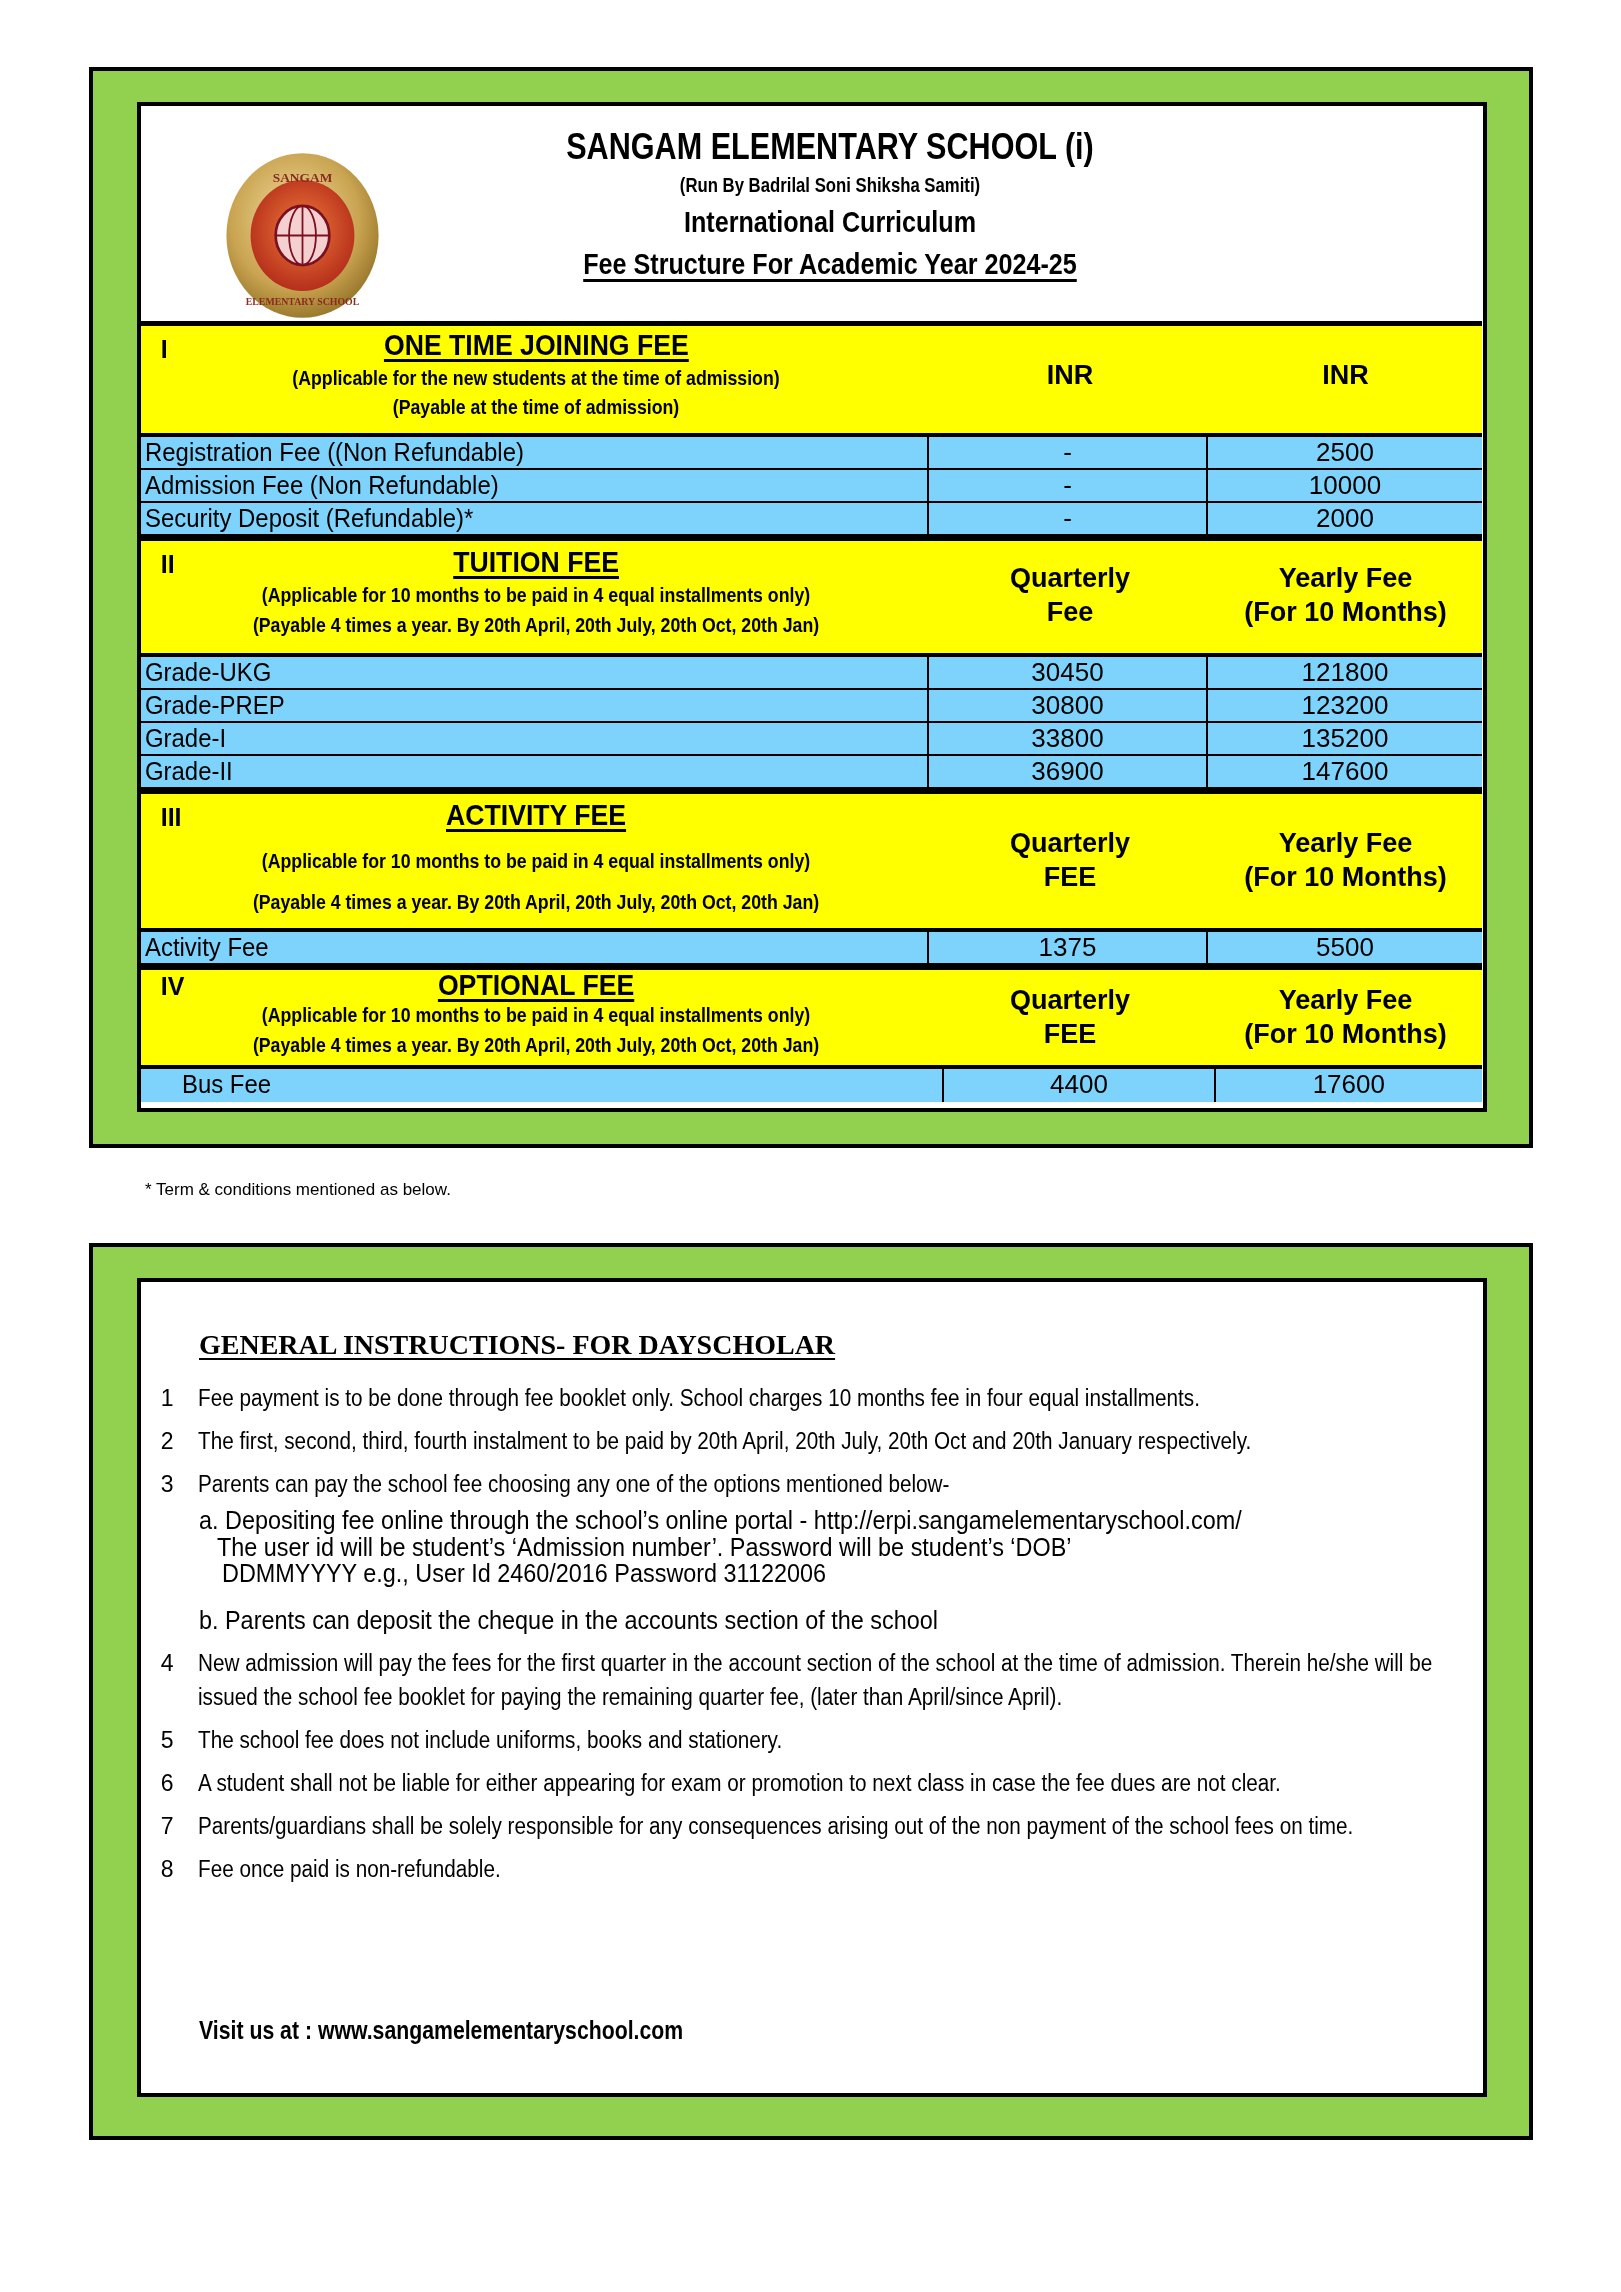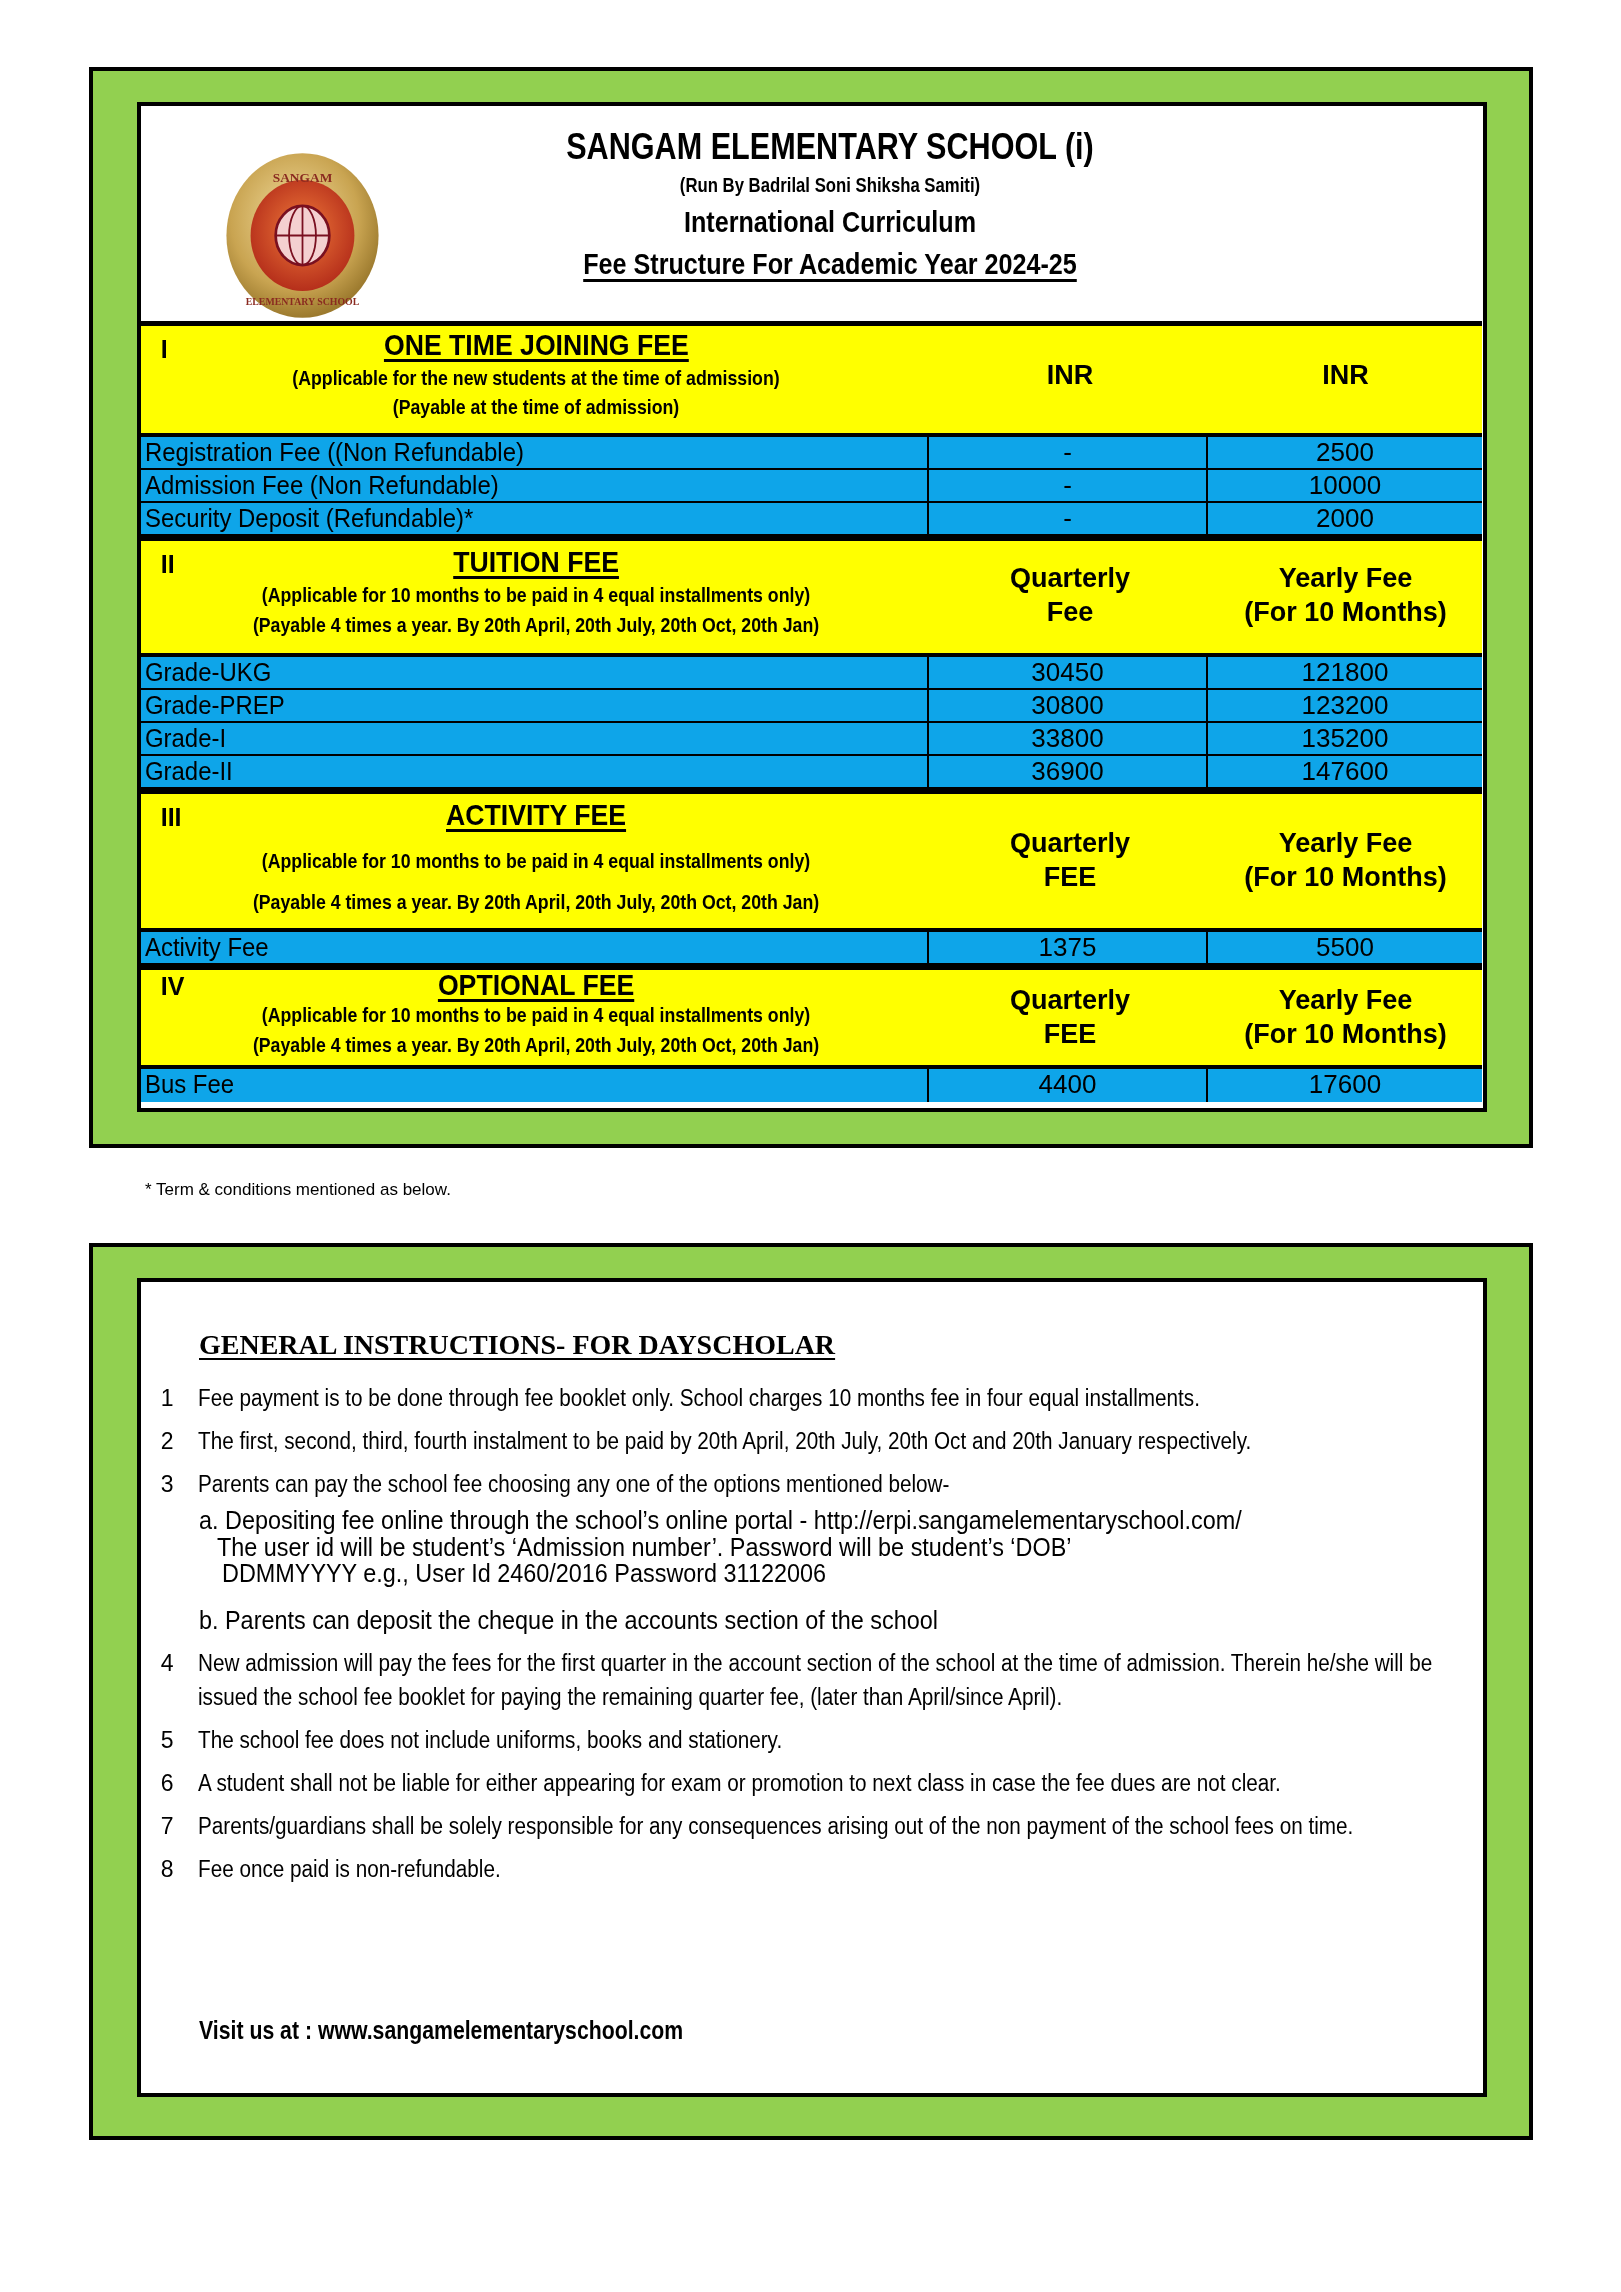--- a/index.html
+++ b/index.html
@@ -28,22 +28,22 @@
   .fee-table { position: absolute; left: 0; top: 215px; width: 1341px; }
   .sec-head { position: relative; background: #ffff00; border-top: 5.4px solid #000; border-bottom: 4.5px solid #000; box-sizing: border-box; }
   .sec-roman { position: absolute; left: 19.7px; top: 9px; font-weight: bold; font-size: 25px; }
   .sec-left { position: absolute; left: 0; width: 790px; text-align: center; }
   .sec-title { font-weight: bold; font-size: 29.6px; text-decoration: underline; text-decoration-thickness: 2.7px; text-underline-offset: 3.6px; display: inline-block; transform: scaleX(0.9); }
   .sec-note { font-weight: bold; font-size: 19.7px; display: block; transform: scaleX(0.9); white-space: nowrap; }
   .col-head { position: absolute; text-align: center; font-weight: bold; font-size: 27px; line-height: 34px; }
   .col-q { left: 790px; width: 278px; }
   .col-y { left: 1068px; width: 273px; }
 
-  .row { display: flex; height: 33px; border-bottom: 2.7px solid #000; box-sizing: border-box; background: #0ea5e9; }
-  .row:last-child { border-bottom: none; }
+  .row { display: flex; height: 33px; border-bottom: 2.7px solid #000; box-sizing: border-box; background: #7dd3fc; }
+  .row:last-child { border-bottom: none; padding-left: 37px; }
   .cell { font-size: 26px; line-height: 30px; white-space: nowrap; }
   .cell-label { width: 788px; padding-left: 3.6px; box-sizing: border-box; border-right: 2.7px solid #000; transform-origin: left; }
   .cell-q { width: 279px; text-align: center; border-right: 2.7px solid #000; box-sizing: border-box; }
   .cell-y { width: 274px; text-align: center; }
   .cell-inner { display: inline-block; transform: scaleX(0.92); transform-origin: left; }
 
   .footnote { position: absolute; left: 145px; top: 1180px; font-size: 17px; }
 
   
   .instr-title { position: absolute; left: 58px; top: 47px; font-family: "Liberation Serif", serif; font-weight: bold; font-size: 28px; text-decoration: underline; text-decoration-thickness: 1.8px; text-underline-offset: 3.6px; }

